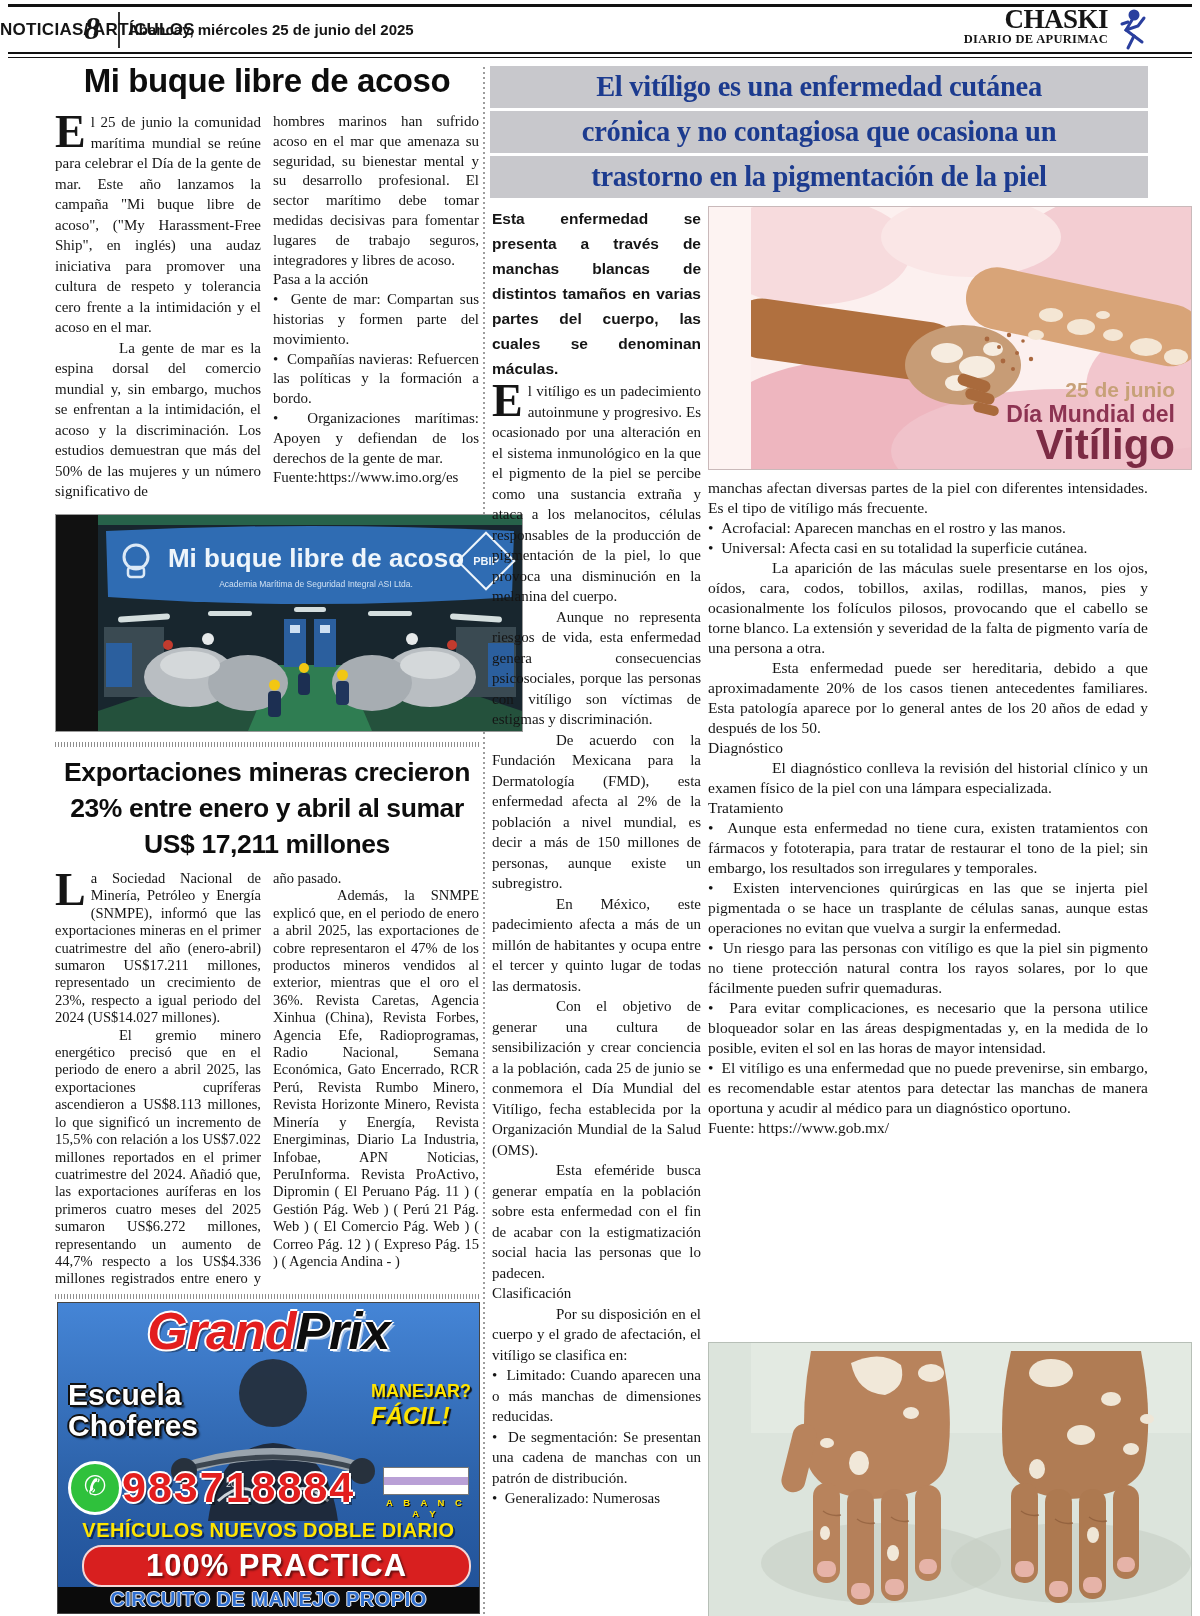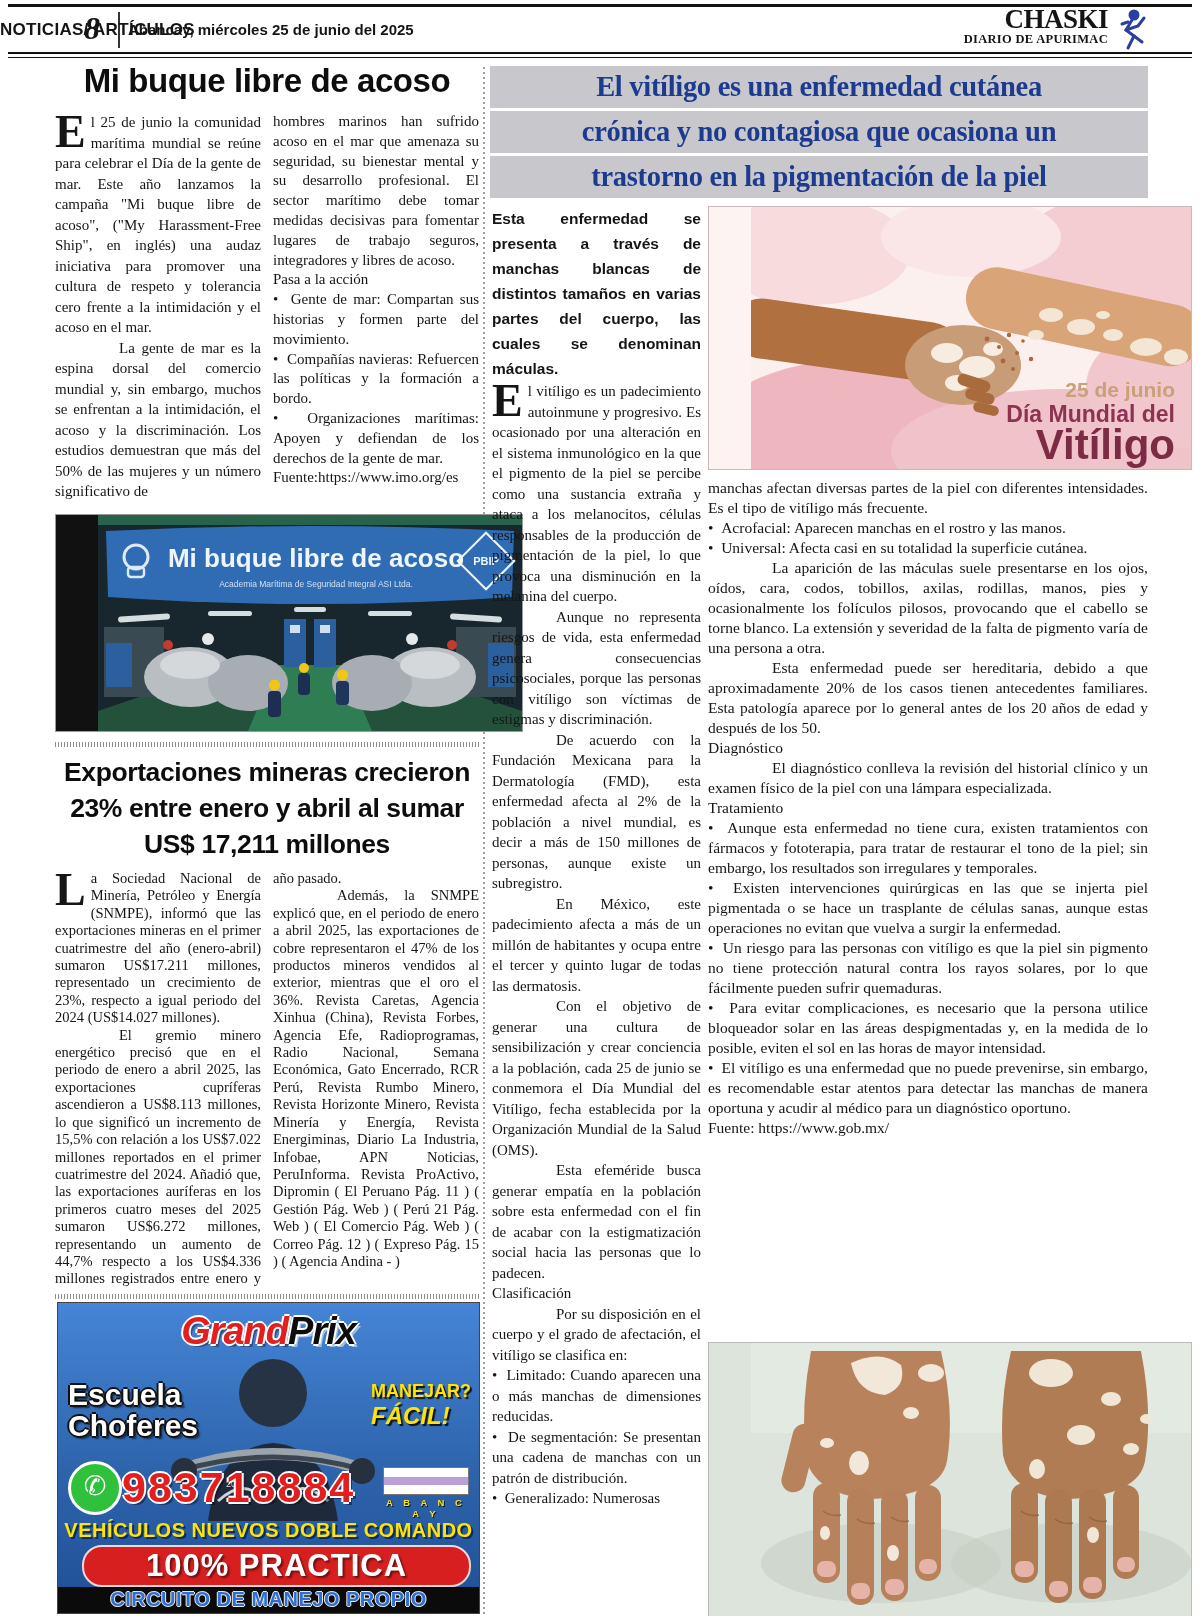--- a/index.html
+++ b/index.html
@@ -41,21 +41,21 @@
   .vit-head .ln{background:#c8c8cc;color:#1c3b8f;font-weight:700;font-size:28.5px;line-height:42px;
                 text-align:center;margin-bottom:3px;letter-spacing:-.3px;}
 
   figure{margin:0;padding-left:42px;}
   .photo-frame{position:absolute;border:1px solid #9a9a9a;overflow:hidden;background:#111;}
 
   
   .ad{position:absolute;left:57px;top:1302px;width:421px;height:310px;border:1px solid #444;
       background:linear-gradient(180deg,#4585d6 0%,#2d63ab 55%,#1f4f96 100%);
       font-family:"Liberation Sans","DejaVu Sans",sans-serif;overflow:hidden;}
-  .ad-brand{position:absolute;top:0;left:0;right:0;text-align:center;font-size:38px;font-weight:800;
+  .ad-brand{position:absolute;top:0;left:0;right:0;text-align:center;font-size:52px;font-weight:800;
             font-style:italic;letter-spacing:-1px;line-height:56px;white-space:nowrap;}
   .ad-brand .g{color:#e31e1e;text-shadow:-2px 0 #fff,2px 0 #fff,0 -2px #fff,0 2px #fff,3px 3px 0 rgba(0,0,0,.35);}
   .ad-brand .p{color:#0d0d0d;text-shadow:-2px 0 #fff,2px 0 #fff,0 -2px #fff,0 2px #fff,3px 3px 0 rgba(255,255,255,.5);}
   .ad-school{position:absolute;left:10px;top:76px;color:#fff;font-weight:800;font-size:30px;line-height:31px;
              text-shadow:-2px 0 #111,2px 0 #111,0 -2px #111,0 2px #111,3px 3px 2px rgba(0,0,0,.6);}
   .ad-tags{position:absolute;right:8px;top:78px;text-align:left;color:#ffe400;font-weight:800;
            text-shadow:2px 2px 1px #111;}
   .ad-tags .m{font-size:18px;}
   .ad-tags .f{font-size:24px;font-style:italic;}
   .wa{position:absolute;left:10px;top:158px;width:48px;height:48px;border-radius:50%;background:#2fc13c;
@@ -212,21 +212,21 @@
     <div class="ad-tags">
       <div class="m">MANEJAR?</div>
       <div class="f">FÁCIL!</div>
     </div>
     <div class="wa">✆</div>
     <div class="ad-phone">983718884</div>
     <div class="ad-flag">
       <div class="strips"></div>
       <div class="city">A B A N C A Y</div>
     </div>
-    <div class="ad-vehicles">VEHÍCULOS NUEVOS DOBLE COMANDO</div>
+    <div class="ad-vehicles">VEHÍCULOS NUEVOS DOBLE DIARIO</div>
     <div class="ad-practica">100% PRACTICA</div>
     <div class="ad-circuit">CIRCUITO DE MANEJO PROPIO</div>
   </aside>
 
   <div class="vit-head">
     <div class="ln">El vitíligo es una enfermedad cutánea</div>
     <div class="ln">crónica y no contagiosa que ocasiona un</div>
     <div class="ln">trastorno en la pigmentación de la piel</div>
   </div>
 

